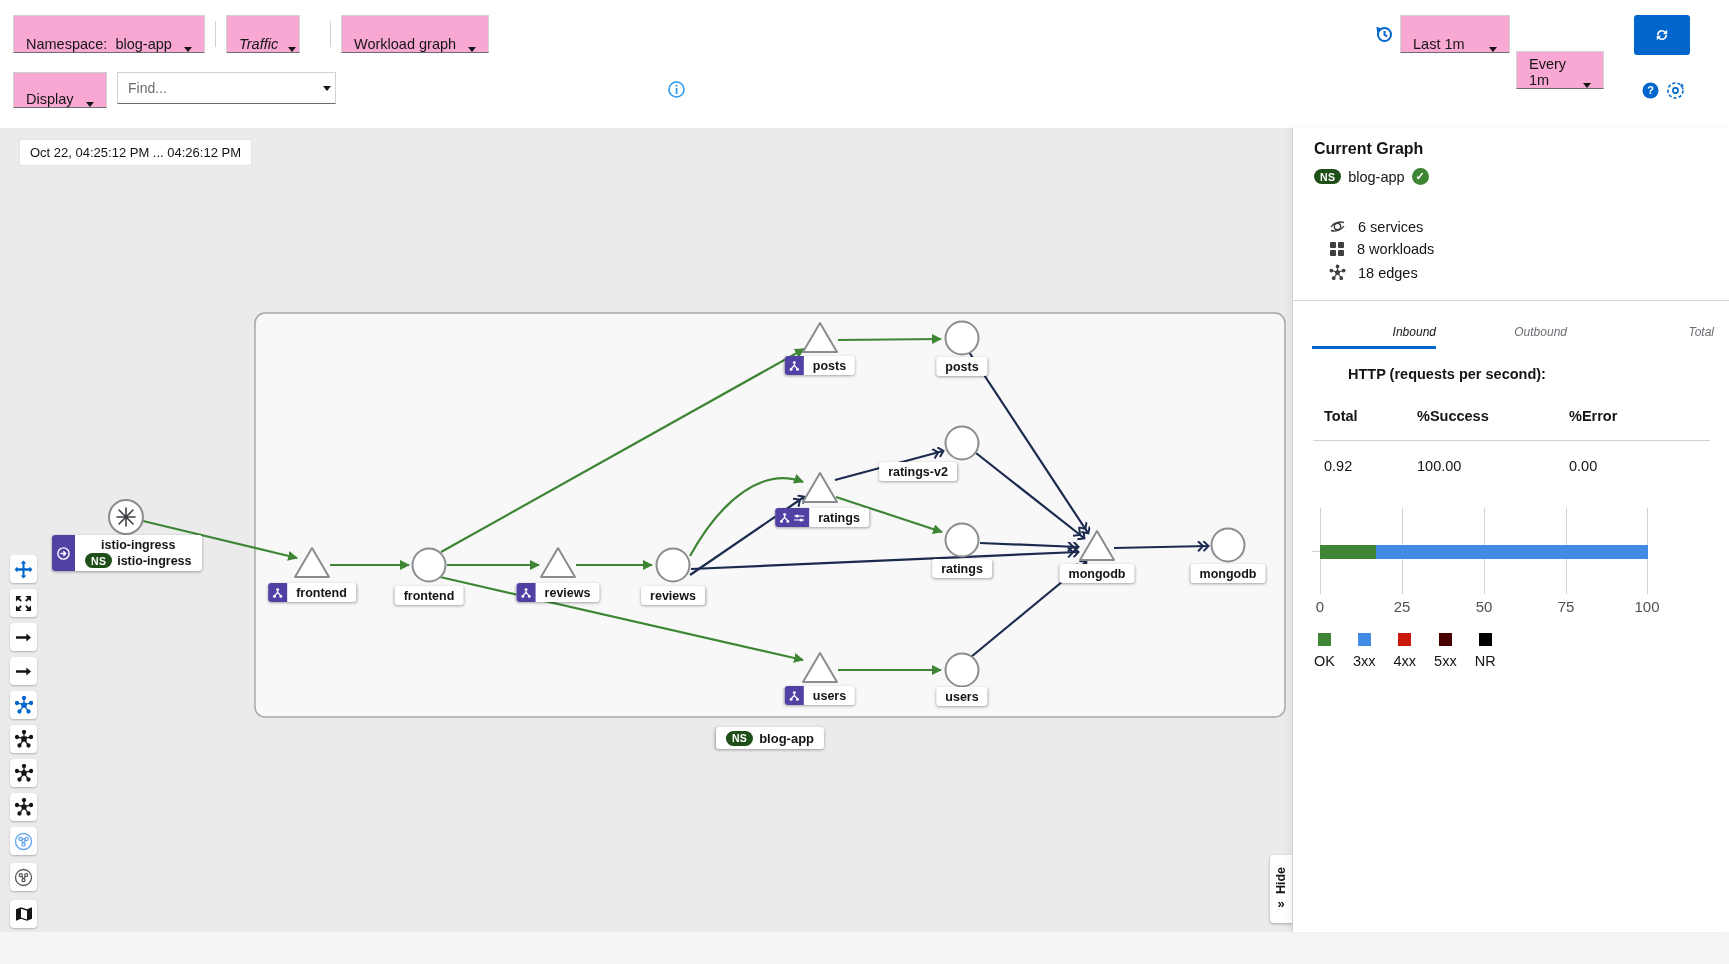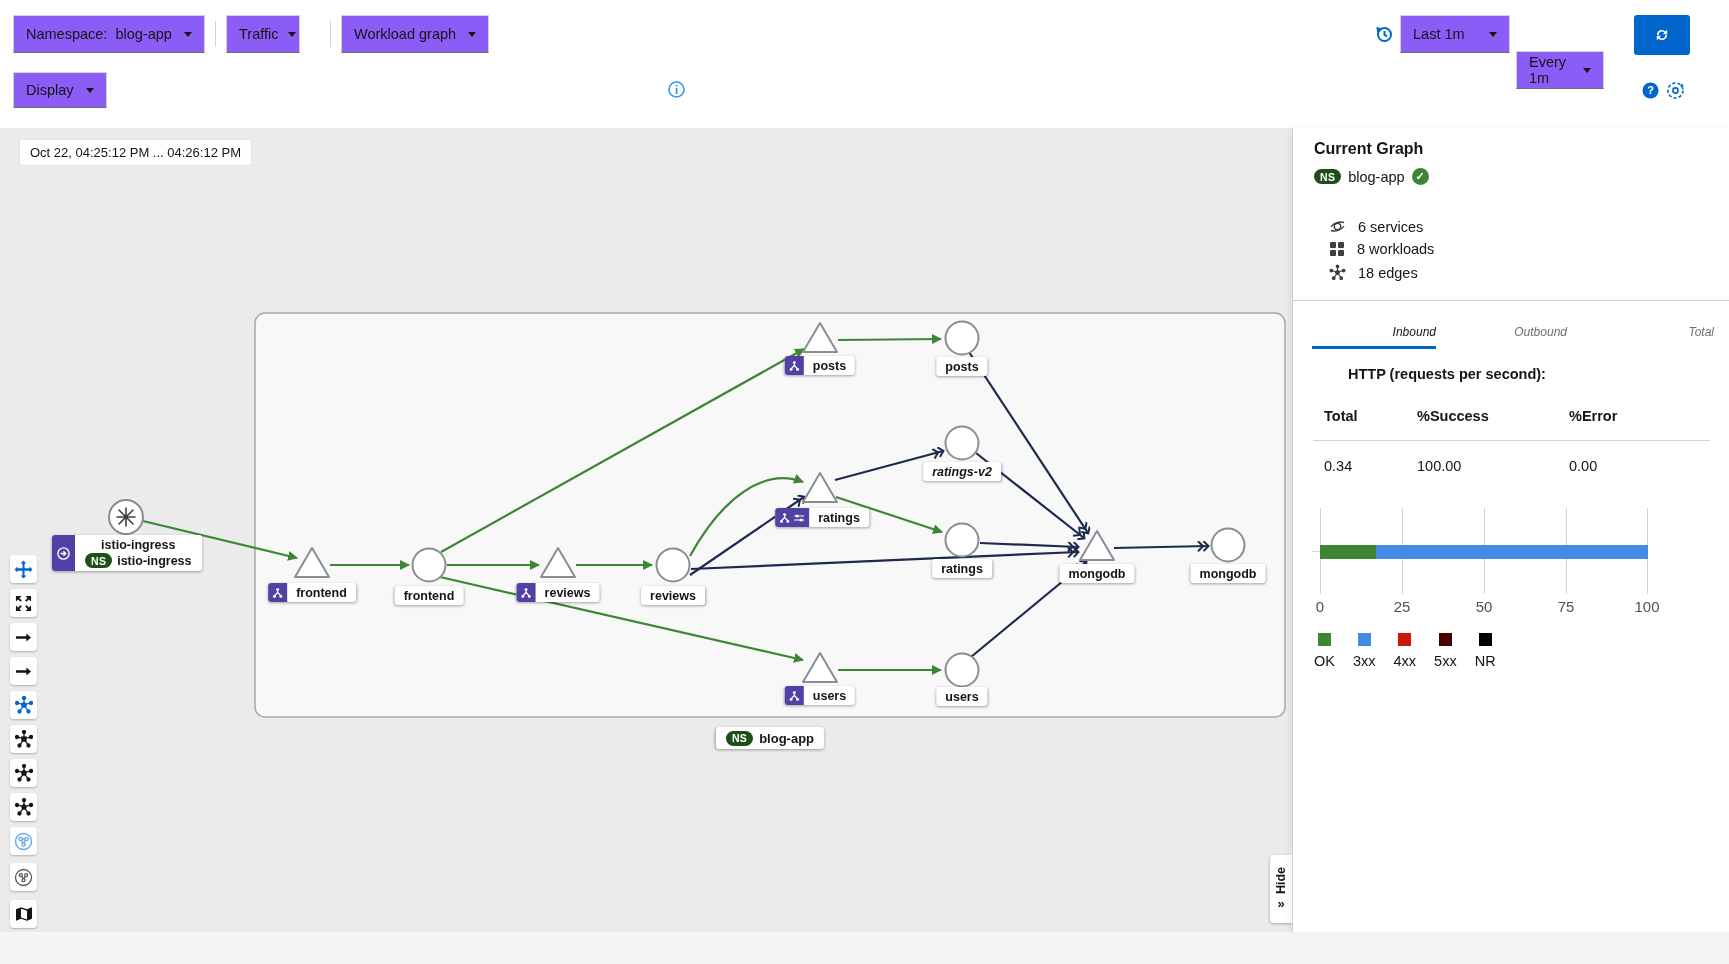--- a/index.html
+++ b/index.html
@@ -1,22 +1,22 @@
 <!DOCTYPE html>
 <html><head>
 <meta charset="utf-8">
 <style>
   * { margin:0; padding:0; box-sizing:border-box; }
   html,body { width:1729px; height:964px; background:#fff; font-family:"Liberation Sans", sans-serif; color:#151515; }
   #app { position:relative; width:1729px; height:964px; overflow:hidden; }
 
   
   .hdr { position:absolute; left:0; top:0; width:1729px; height:128px; background:#fff; z-index:5; }
-  .pf-toggle { position:absolute; height:38px; background:#8b5cf6; border:1px solid #d2d2d2; border-bottom:1px solid #6a6e73;
-               display:flex; align-items:center; gap:10px; padding:16px 12px; font-size:14.5px; cursor:pointer; }
+  .pf-toggle { position:absolute; height:38px; background:#f9a8d4; border:1px solid #d2d2d2; border-bottom:1px solid #6a6e73;
+               display:flex; align-items:flex-end; gap:10px; padding:0 12px; font-size:14.5px; cursor:pointer; }
   .pf-toggle.small { height:36px; }
   .caret { width:0; height:0; border-left:4.5px solid transparent; border-right:4.5px solid transparent; border-top:5.5px solid #151515; margin-left:auto; }
   .vsep { position:absolute; width:1px; height:26px; background:#d2d2d2; }
   .pf-input { position:absolute; height:32px; background:#fff; border:1px solid #d2d2d2; border-bottom:1px solid #6a6e73; display:flex; align-items:center; }
   .pf-input input { border:0; outline:0; flex:1; font-size:14px; padding:0 10px; font-family:inherit; color:#151515; background:transparent; }
   .pf-input input::placeholder { color:#6a6e73; }
   .pf-input .caret-btn { width:22px; height:100%; display:flex; align-items:center; justify-content:center; cursor:pointer; }
   .refresh-btn { position:absolute; left:1634px; top:15px; width:56px; height:40px; background:#0066cc; border:0; border-radius:3px;
                  display:flex; align-items:center; justify-content:center; cursor:pointer; }
   .icon-btn { position:absolute; background:none; border:0; cursor:pointer; display:flex; align-items:center; justify-content:center; }
@@ -82,21 +82,21 @@
 
 <div id="app">
 
   <div class="hdr">
     <div class="pf-toggle" style="left:13px; top:15px; width:192px;">
       <span>Namespace:</span>
       <span style="margin-left:-2px;">blog-app</span>
       <span class="caret"></span>
     </div>
     <div class="vsep" style="left:215px; top:21px;"></div>
-    <div class="pf-toggle" style="left:226px; top:15px; width:74px;">
+    <div class="pf-toggle" style="left:226px; top:15px; width:74px;font-style:italic;">
       <span>Traffic</span>
       <span class="caret"></span>
     </div>
     <div class="vsep" style="left:330px; top:21px;"></div>
     <div class="pf-toggle" style="left:341px; top:15px; width:148px;">
       <span>Workload graph</span>
       <span class="caret"></span>
     </div>
 
     <button class="icon-btn" style="left:1372px; top:22px; width:24px; height:24px;">
@@ -118,20 +118,26 @@
     </div>
     <button class="refresh-btn">
       <svg width="18" height="18" viewBox="0 0 18 18">
           <path fill="#fff" d="M4 9a5 5 0 0 1 8.5-3.6L14.2 3.8 14.2 8.2 9.8 8.2 11.4 6.6A3.4 3.4 0 0 0 5.6 9zM14 9a5 5 0 0 1-8.5 3.6L3.8 14.2 3.8 9.8 8.2 9.8 6.6 11.4A3.4 3.4 0 0 0 12.4 9z"></path>
         </svg>
     </button>
 
     <div class="pf-toggle small" style="left:13px; top:72px; width:94px;">
       <span>Display</span>
       <span class="caret"></span>
+    </div>
+    <div class="pf-input" style="left:117px; top:72px; width:219px;">
+      <input placeholder="Find..." style="">
+      <span class="caret-btn">
+          <span class="caret" style="margin:0;"></span>
+        </span>
     </div>
     <button class="icon-btn" style="left:666px; top:79px; width:20px; height:20px;">
       <svg width="17" height="17" viewBox="0 0 17 17">
           <circle cx="8.5" cy="8.5" r="7.5" fill="none" stroke="#2b9af3" stroke-width="1.6"></circle>
           <rect x="7.7" y="7" width="1.7" height="6" fill="#2b9af3"></rect>
           <rect x="7.7" y="3.8" width="1.7" height="1.8" fill="#2b9af3"></rect>
         </svg>
     </button>
     <button class="icon-btn" style="left:1640px; top:80px; width:20px; height:20px;">
       <svg width="17" height="17" viewBox="0 0 17 17">
@@ -270,21 +276,21 @@
             <circle cx="9.5" cy="9.7" r="1.6"></circle>
           </g>
           <path d="M6 3.5v2M6 5.5L2.8 8.7M6 5.5l3.2 3.2" stroke="#fff" stroke-width="1.3" fill="none"></path>
         </svg>
       </span>
     <span class="txt">posts</span>
   </div>
   <div class="node-label" style="left:962px; top:357px;">
     <span class="txt">posts</span>
   </div>
-  <div class="node-label" style="left:962px; top:462px;font-style:italic;">
+  <div class="node-label" style="left:918px; top:462px;">
     <span class="txt">ratings-v2</span>
   </div>
   <div class="node-label" style="left:822px; top:508px;">
     <span class="vs-badge">
       <svg width="11" height="12" viewBox="0 0 12 12">
           <g fill="#fff">
             <circle cx="6" cy="2.3" r="1.6"></circle>
             <circle cx="2.5" cy="9.7" r="1.6"></circle>
             <circle cx="9.5" cy="9.7" r="1.6"></circle>
           </g>
@@ -490,21 +496,21 @@
     <div class="tab" style="left:297px;">
         <span>Total</span>
       </div>
 
     <div class="http-head">HTTP (requests per second):</div>
 
     <div class="tcell h" style="left:31px;  top:280px;">Total</div>
     <div class="tcell h" style="left:124px; top:280px;">%Success</div>
     <div class="tcell h" style="left:276px; top:280px;">%Error</div>
     <hr style="top:312px; left:20px; width:397px;">
-    <div class="tcell" style="left:31px;  top:330px;">0.34</div>
+    <div class="tcell" style="left:31px;  top:330px;">0.92</div>
     <div class="tcell" style="left:124px; top:330px;">100.00</div>
     <div class="tcell" style="left:276px; top:330px;">0.00</div>
 
     <div class="plot">
       <div class="gridline" style="left:0;"></div>
       <div class="gridline" style="left:82px;"></div>
       <div class="gridline" style="left:164px;"></div>
       <div class="gridline" style="left:246px;"></div>
       <div class="gridline" style="left:327px;"></div>
       <div class="axis-tick-dash"></div>

